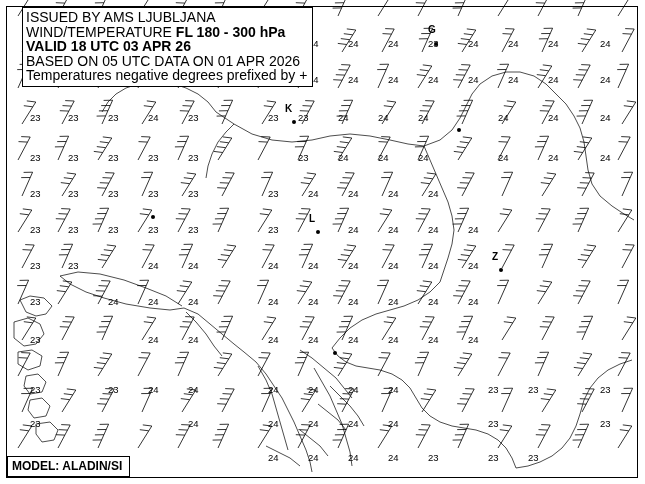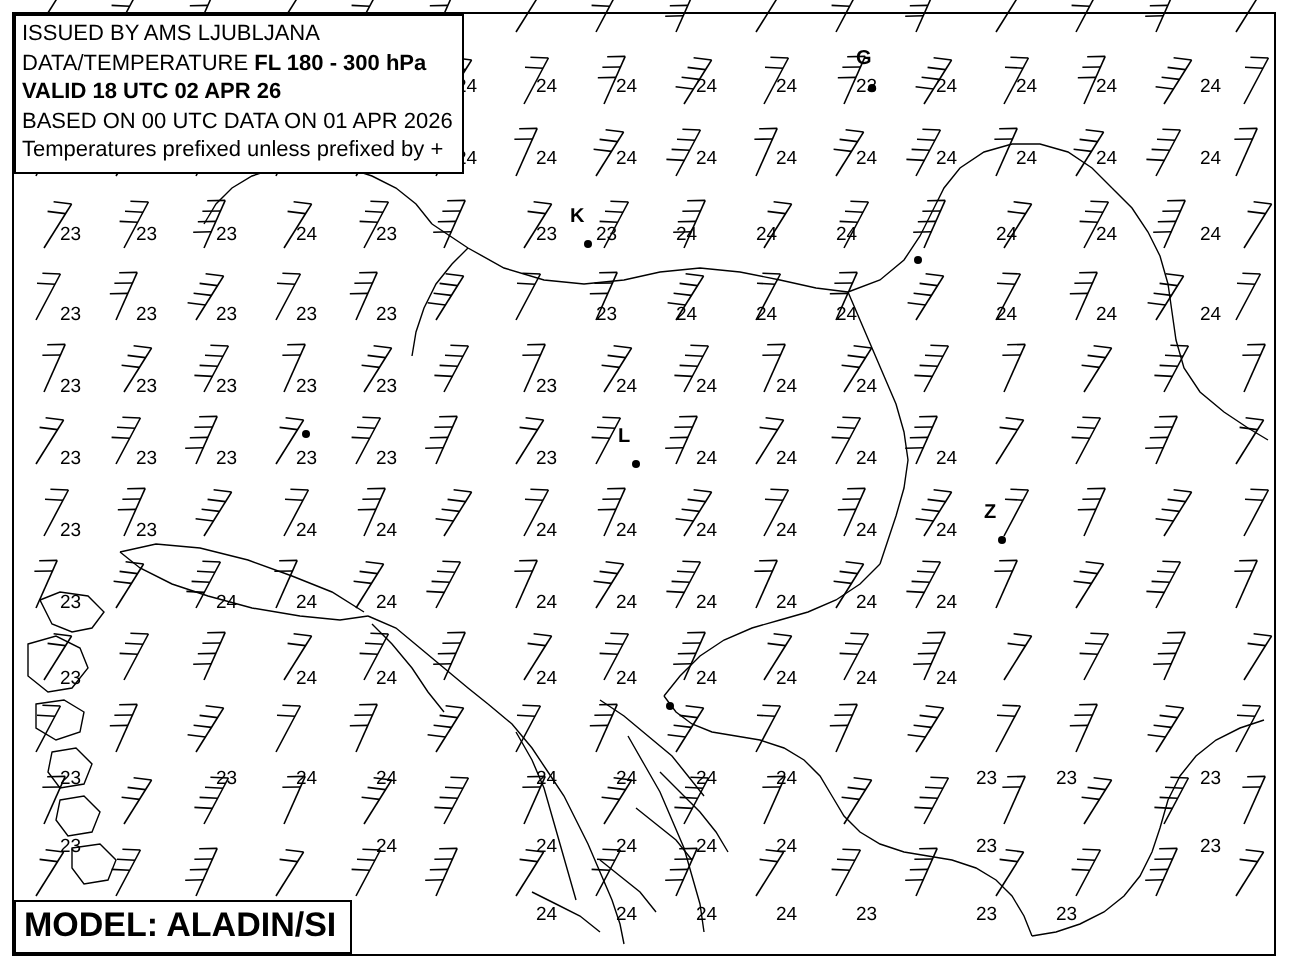--- a/index.html
+++ b/index.html
@@ -1,23 +1,23 @@
 <!DOCTYPE html>
 <html><head>
 <meta charset="utf-8">
 <style>
   html,body{margin:0;padding:0;background:#fff;}
   body{font-family:"Liberation Sans",sans-serif;}
   #root{position:relative;width:645px;height:484px;background:#fff;overflow:hidden;}
   #mapframe{position:absolute;left:6px;top:6px;width:632px;height:472px;border:1px solid #000;box-sizing:border-box;}
   svg{position:absolute;left:0;top:0;}
-  .hdr{position:absolute;left:7px;top:7px;background:#fff;border:1px solid #000;padding:2px 5px 3px 3px;font-size:11px;line-height:14.6px;z-index:20;}
+  .hdr{position:absolute;left:22px;top:7px;background:#fff;border:1px solid #000;padding:2px 5px 3px 3px;font-size:14px;line-height:14.6px;z-index:20;}
   .hdr div{white-space:nowrap;}
   .hdr .b{font-weight:bold;}
-  .footer{position:absolute;left:7px;bottom:7px;background:#fff;border:1px solid #000;padding:2px 7px 3px 4px;font-size:17px;font-weight:bold;z-index:20;}
+  .footer{position:absolute;left:7px;bottom:7px;background:#fff;border:1px solid #000;padding:2px 7px 3px 4px;font-size:12px;font-weight:bold;z-index:20;}
   .tnum{position:absolute;font-size:9.5px;color:#000;z-index:12;white-space:nowrap;}
   .stn{position:absolute;font-size:10px;font-weight:bold;z-index:14;}
   .dot{position:absolute;width:4px;height:4px;background:#000;border-radius:50%;z-index:14;}
 </style>
 </head>
 <body>
 
 <div id="root">
 
   <div id="mapframe"></div>
@@ -877,24 +877,24 @@
         <line x1="583.9" y1="434.7" x2="574.9" y2="434.9"></line>
         <line x1="581.6" y1="439.9" x2="572.6" y2="440.1"></line>
         <line x1="618.0" y1="448.0" x2="631.8" y2="426.0"></line>
         <line x1="631.8" y1="426.0" x2="622.8" y2="424.9"></line>
         <line x1="628.7" y1="430.8" x2="619.8" y2="429.7"></line>
       </g>
   </svg>
 
   <div class="hdr">
     <div>ISSUED BY AMS LJUBLJANA</div>
-    <div><span>DATA/TEMPERATURE </span><span class="b">FL 180 - 300 hPa</span></div>
-    <div class="b">VALID 18 UTC 02 APR 26</div>
-    <div>BASED ON 00 UTC DATA ON 01 APR 2026</div>
-    <div>Temperatures prefixed unless prefixed by +</div>
+    <div><span>WIND/TEMPERATURE </span><span class="b">FL 180 - 300 hPa</span></div>
+    <div class="b">VALID 18 UTC 03 APR 26</div>
+    <div>BASED ON 05 UTC DATA ON 01 APR 2026</div>
+    <div>Temperatures negative degrees prefixed by +</div>
   </div>
 
   <div class="footer">MODEL: ALADIN/SI</div>
 
 <div class="tnum" style="left: 228px; top: 38px;">24</div>
     <div class="tnum" style="left: 268px; top: 38px;">24</div>
     <div class="tnum" style="left: 308px; top: 38px;">24</div>
     <div class="tnum" style="left: 348px; top: 38px;">24</div>
     <div class="tnum" style="left: 388px; top: 38px;">24</div>
     <div class="tnum" style="left: 428px; top: 38px;">23</div>

